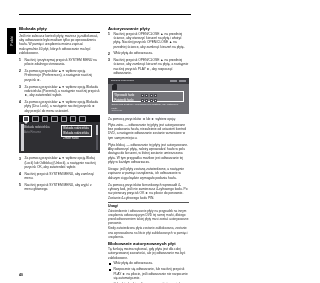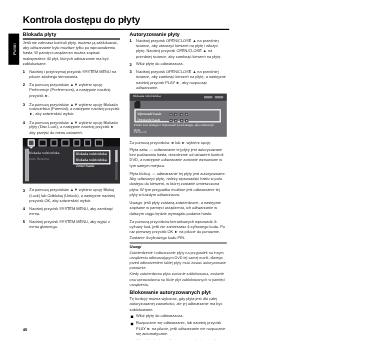--- a/index.html
+++ b/index.html
@@ -384,21 +384,20 @@
   }
 </style>
 </head>
 <body>
 
 <div class="lang-tab">
   <span>Polski</span>
 </div>
 
 <div class="page-header">
-  <h1 class="page-title">Kontrola dostępu do płyty</h1>
   <div class="title-rule"></div>
 </div>
 
 <div class="col col-left">
 
   <h2 class="sec">Blokada płyty</h2>
   <div class="sec-rule"></div>
 
   <p class="body">Jeśli nie zalecasz kontroli płyty, możesz ją zablokować, aby odtwarzanie było możliwe tylko po wprowadzeniu hasła. W pamięci urządzenia można zapisać maksymalnie 40 płyt, których odtwarzanie ma być zablokowane.</p>
 

